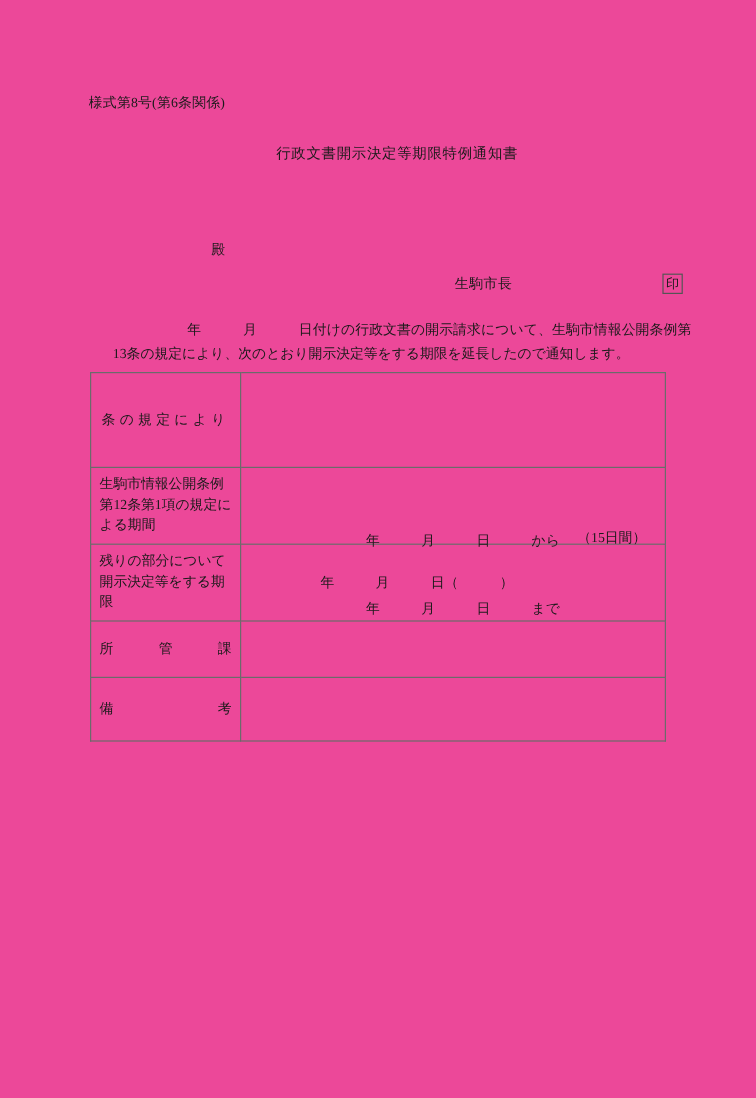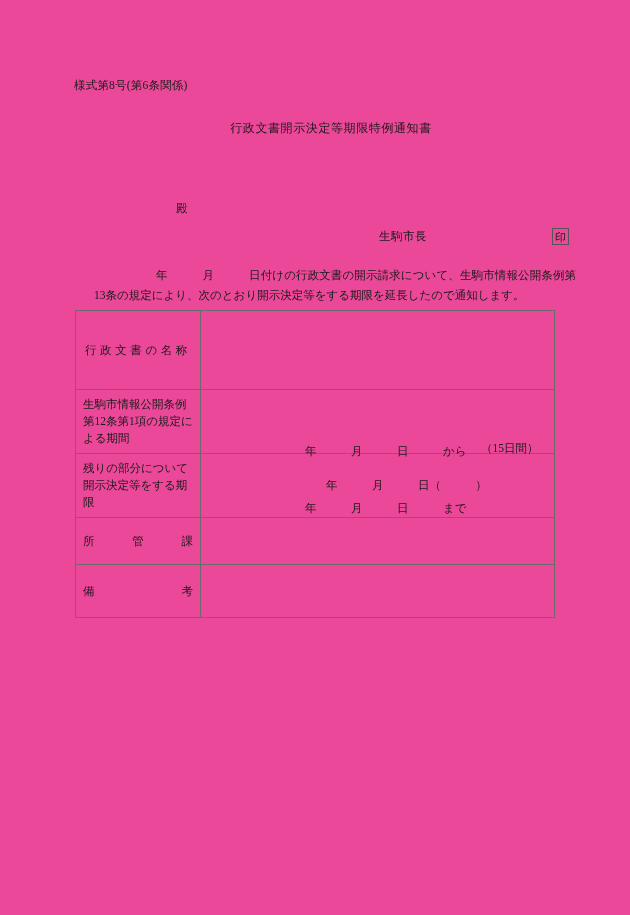--- a/index.html
+++ b/index.html
@@ -191,42 +191,42 @@
     <span class="seal-box">印</span>
   </div>
 
   <div class="body-text">
     <span class="indent"></span><span>年　　　月　　　日付けの行政文書の開示請求について、生駒市情報公開条例第13</span><span>条の規定により、次のとおり開示決定等をする期限を延長したので通知します。</span>
   </div>
 
   <table class="form-table">
     <tbody>
       <tr>
-        <td class="label spaced">行政文書の名称</td>
+        <td class="label spaced">条の規定により</td>
         <td class="value" style="height:66px;"></td>
       </tr>
 
       <tr>
         <td class="label">生駒市情報公開条例第12条第1項の規定による期間</td>
         <td class="value">
           <div class="period-wrap">
             <div class="period-lines">
               <div>年　　　月　　　日　　　から</div>
               <div>年　　　月　　　日　　　まで</div>
             </div>
             <div class="period-note">（15日間）</div>
           </div>
         </td>
       </tr>
 
 
 
       <tr>
         <td class="label">残りの部分について開示決定等をする期限</td>
-        <td class="value" style="height:46px;text-align:center;">
+        <td class="value" style="height:46px;">
           <div class="deadline-line">年　　　月　　　日（　　　）</div>
         </td>
       </tr>
 
       <tr>
         <td class="label justified">所　　　管　　　課</td>
         <td class="value" style="height:34px;"></td>
       </tr>
 
       <tr>

